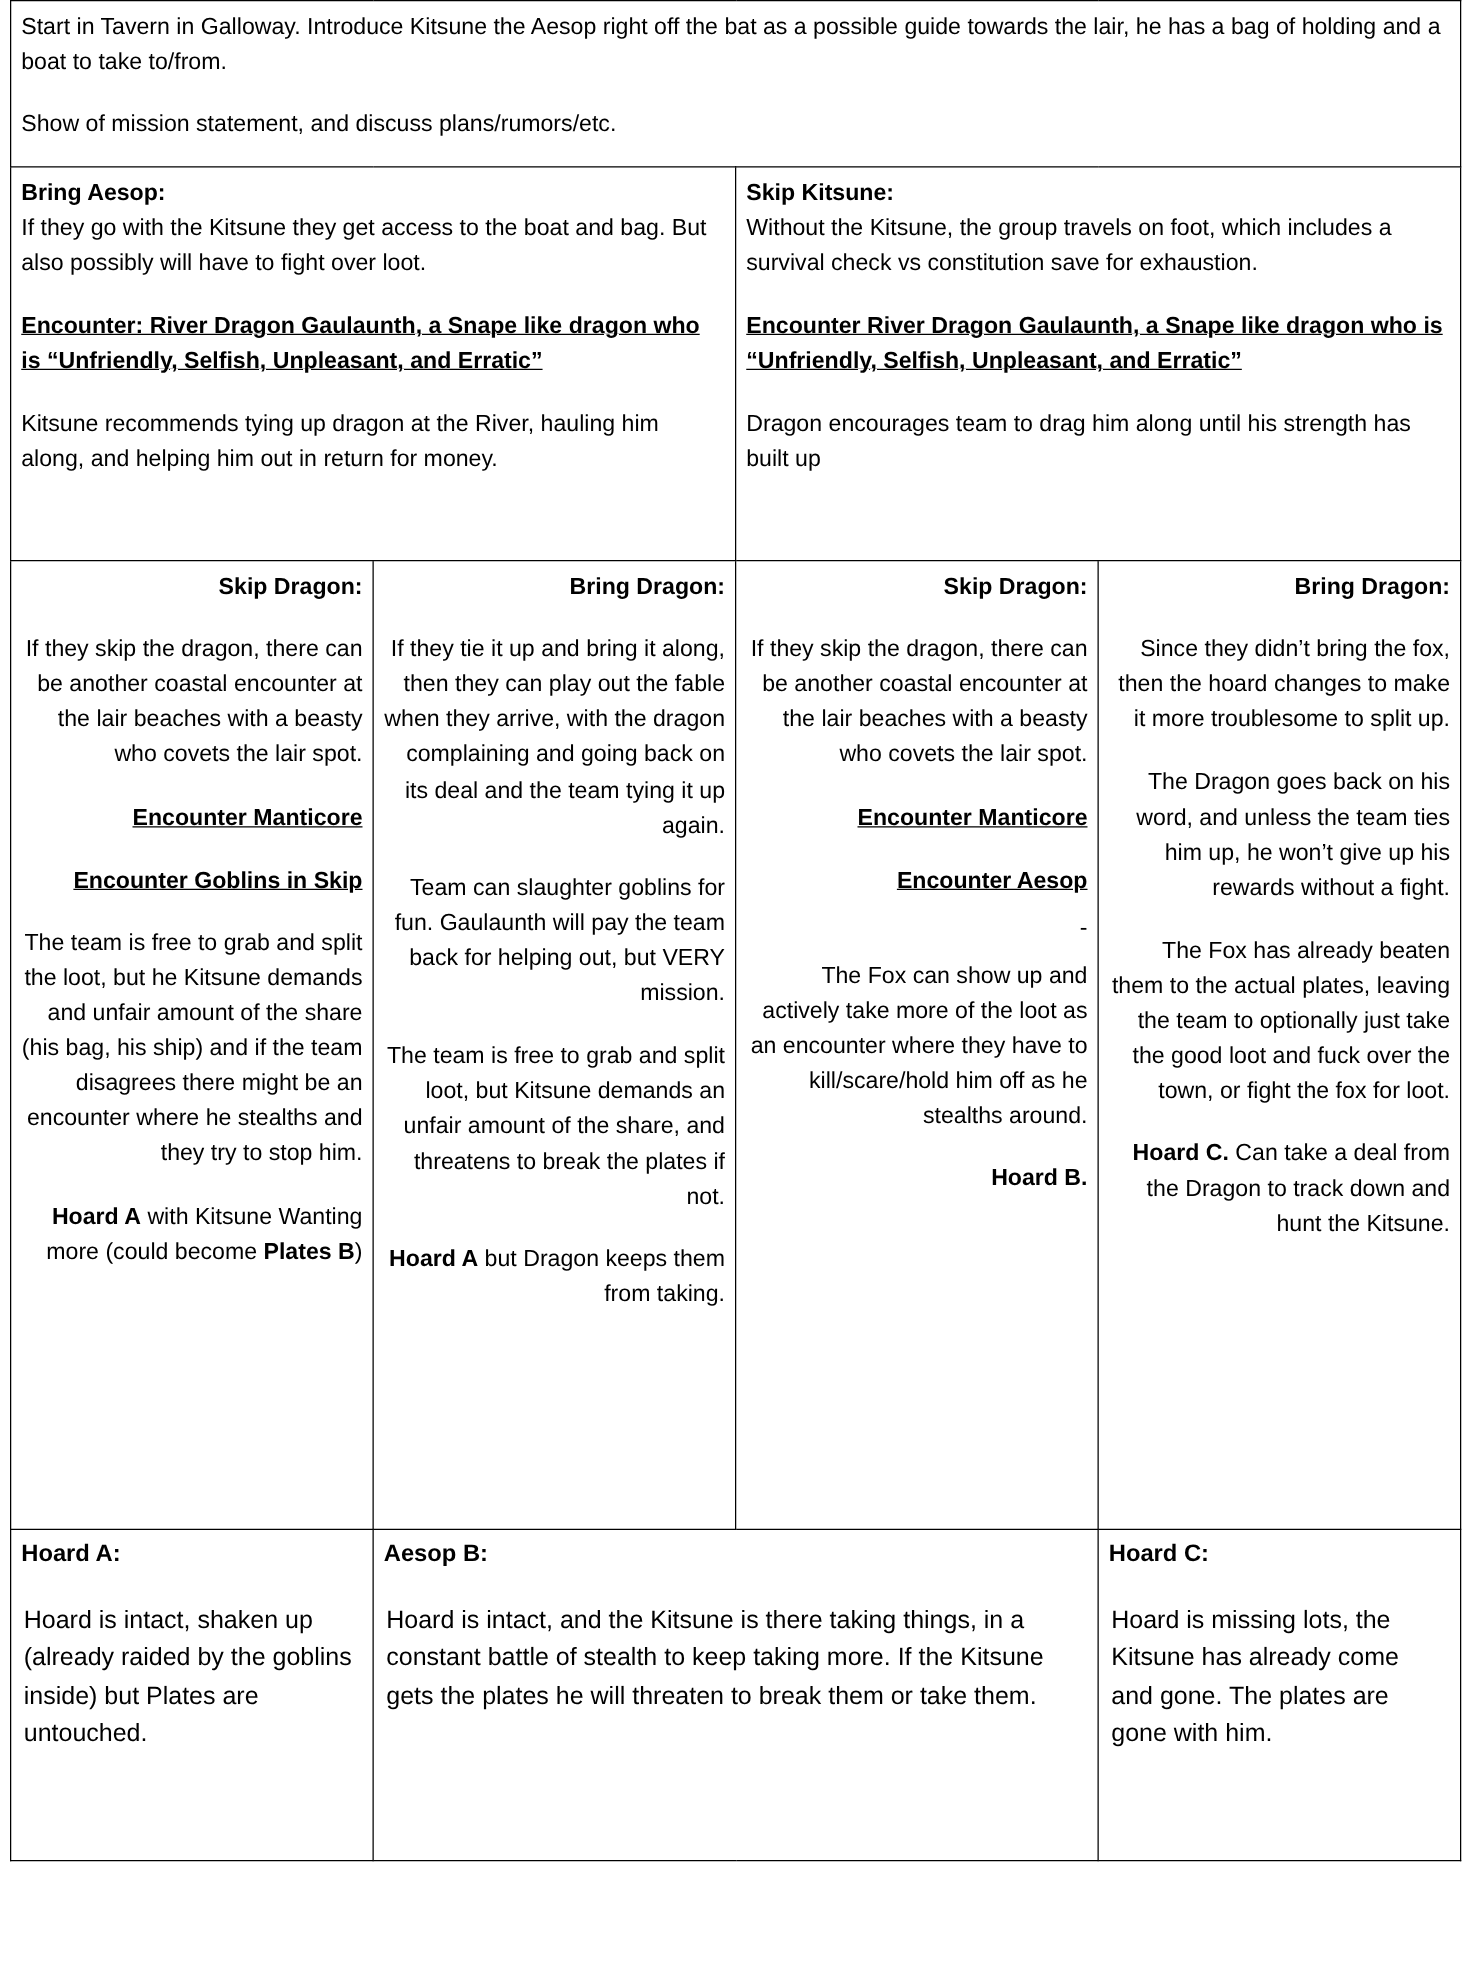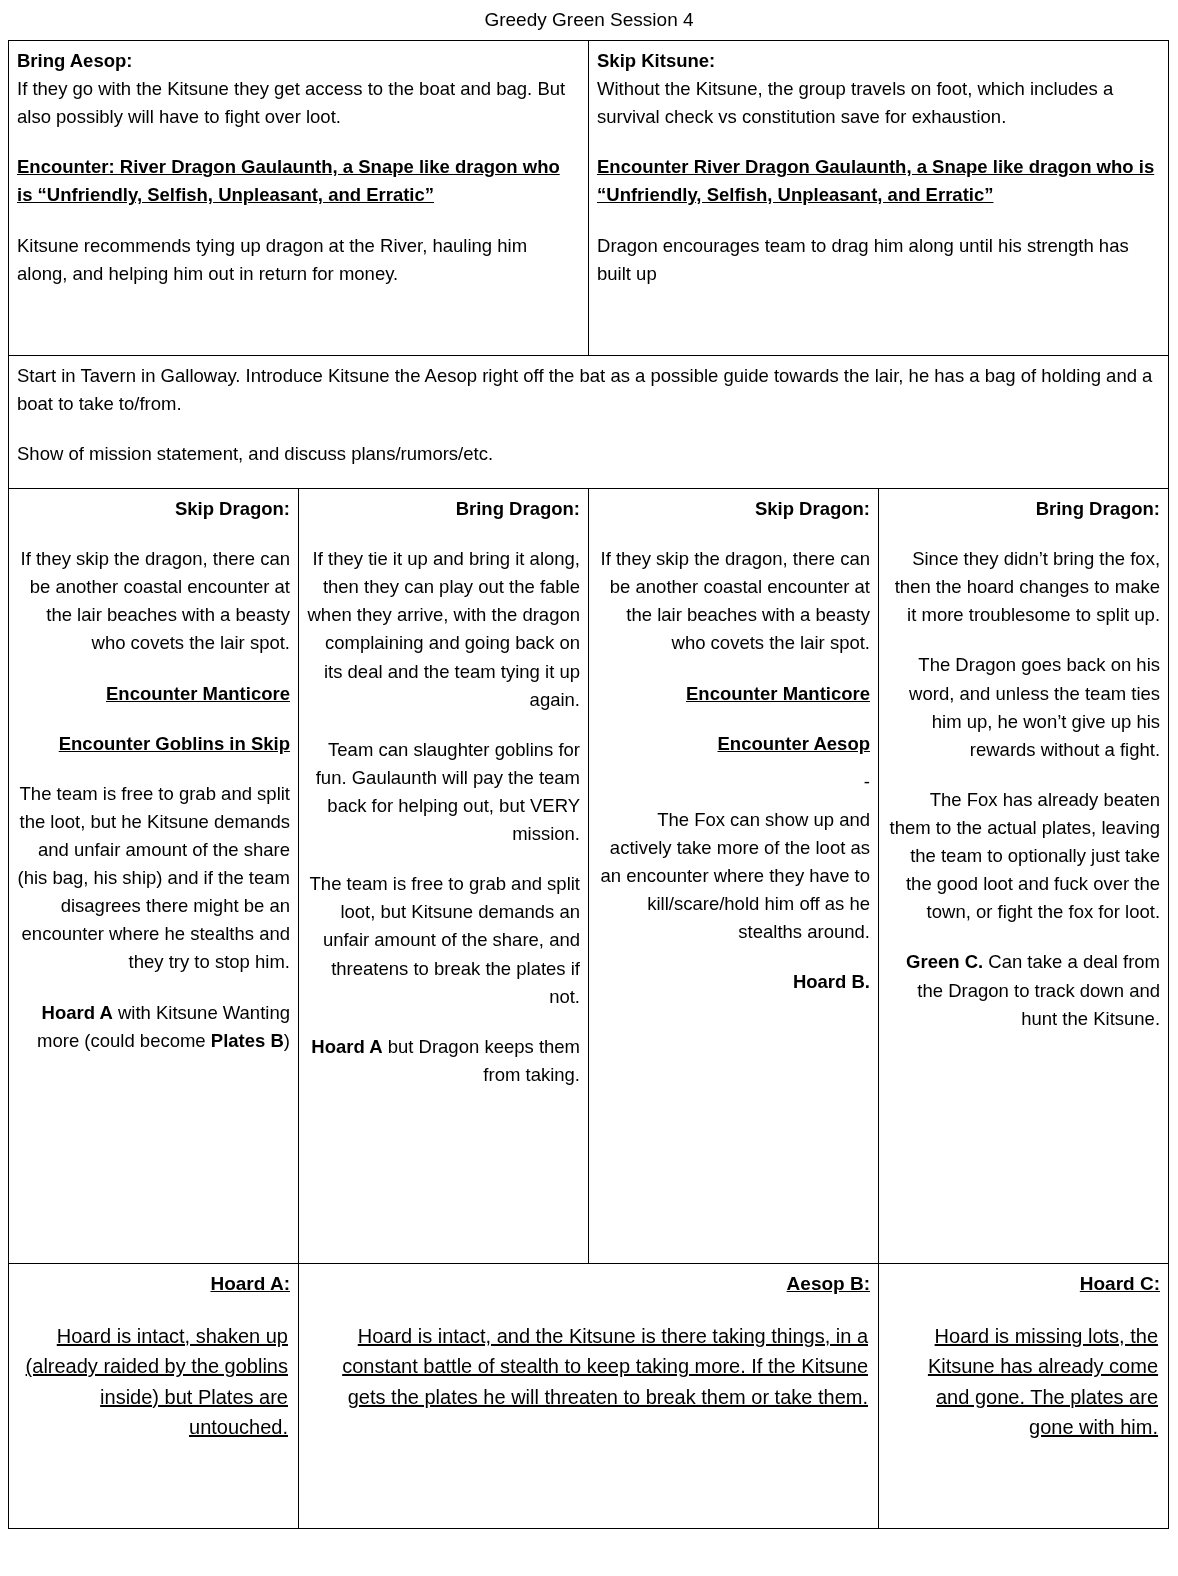--- a/index.html
+++ b/index.html
@@ -66,24 +66,23 @@
     margin: 0;
   }
   .mid-cell {
     height: 300px;
   }
   .branch-cell {
     height: 760px;
     text-align: right;
   }
   .hoard-cell {
-    text-align: right;
+    text-align: left;
     height: 250px;
     padding-top: 8px;
-    text-decoration: underline;
   }
   .hoard-title {
     font-weight: bold;
     font-size: 19px;
     margin: 0;
   }
   .hoard-body {
     margin: 22px 2px 0 2px;
     font-size: 20px;
     line-height: 1.52;
@@ -94,58 +93,57 @@
   .tiny-dash {
     font-size: 18.5px;
     line-height: 0.6;
   }
 </style>
 </head>
 <body>
 
 <div class="page">
 
-  <div class="doc-title">Greedy Green Session 4</div>
 
   <table class="grid">
     <colgroup>
       <col style="width:290px">
       <col style="width:290px">
       <col style="width:290px">
       <col style="width:290px">
     </colgroup>
 
     <tbody>
         <tr>
+      <td colspan="4" class="intro-cell">
+        <p class="para">Start in Tavern in Galloway. Introduce Kitsune the Aesop right off the bat as a possible guide towards the lair, he has a bag of holding and a boat to take to/from.</p>
+        <p class="para gap">Show of mission statement, and discuss plans/rumors/etc.</p>
+      </td>
+    </tr>
+
+    <tr>
       <td colspan="2" class="mid-cell">
         <p class="hdr">Bring Aesop:</p>
         <p class="para">If they go with the Kitsune they get access to the boat and bag. But also possibly will have to fight over loot.</p>
         <div class="spacer"></div>
         <p class="enc">Encounter: River Dragon Gaulaunth, a Snape like dragon who is “Unfriendly, Selfish, Unpleasant, and Erratic”</p>
         <div class="spacer"></div>
         <p class="para">Kitsune recommends tying up dragon at the River, hauling him along, and helping him out in return for money.</p>
       </td>
       <td colspan="2" class="mid-cell">
         <p class="hdr">Skip Kitsune:</p>
         <p class="para">Without the Kitsune, the group travels on foot, which includes a survival check vs constitution save for exhaustion.</p>
         <div class="spacer"></div>
         <p class="enc">Encounter River Dragon Gaulaunth, a Snape like dragon who is “Unfriendly, Selfish, Unpleasant, and Erratic”</p>
         <div class="spacer"></div>
         <p class="para">Dragon encourages team to drag him along until his strength has built up</p>
       </td>
     </tr>
 
     <tr>
-      <td colspan="4" class="intro-cell">
-        <p class="para">Start in Tavern in Galloway. Introduce Kitsune the Aesop right off the bat as a possible guide towards the lair, he has a bag of holding and a boat to take to/from.</p>
-        <p class="para gap">Show of mission statement, and discuss plans/rumors/etc.</p>
-      </td>
-    </tr>
-
-    <tr>
       <td class="branch-cell">
         <p class="hdr">Skip Dragon:</p>
         <div class="spacer"></div>
         <p class="para">If they skip the dragon, there can be another coastal encounter at the lair beaches with a beasty who covets the lair spot.</p>
         <div class="spacer"></div>
         <p class="enc">Encounter Manticore</p>
         <div class="spacer"></div>
         <p class="enc">Encounter Goblins in Skip</p>
         <div class="spacer"></div>
         <p class="para">The team is free to grab and split the loot, but he Kitsune demands and unfair amount of the share (his bag, his ship) and if the team disagrees there might be an encounter where he stealths and they try to stop him.</p>
@@ -181,21 +179,21 @@
 
       <td class="branch-cell">
         <p class="hdr">Bring Dragon:</p>
         <div class="spacer"></div>
         <p class="para">Since they didn’t bring the fox, then the hoard changes to make it more troublesome to split up.</p>
         <div class="spacer"></div>
         <p class="para">The Dragon goes back on his word, and unless the team ties him up, he won’t give up his rewards without a fight.</p>
         <div class="spacer"></div>
         <p class="para">The Fox has already beaten them to the actual plates, leaving the team to optionally just take the good loot and fuck over the town, or fight the fox for loot.</p>
         <div class="spacer"></div>
-        <p class="para"><b class="inline">Green C.</b><span> Can take a deal from the Dragon to track down and hunt the Kitsune.</span></p>
+        <p class="para"><b class="inline">Hoard C.</b><span> Can take a deal from the Dragon to track down and hunt the Kitsune.</span></p>
       </td>
     </tr>
 
     <tr>
       <td colspan="1" class="hoard-cell" style="width:395px">
         <p class="hoard-title">Hoard A:</p>
         <p class="hoard-body">Hoard is intact, shaken up (already raided by the goblins inside) but Plates are untouched.</p>
       </td>
       <td colspan="2" class="hoard-cell">
         <p class="hoard-title">Aesop B:</p>

